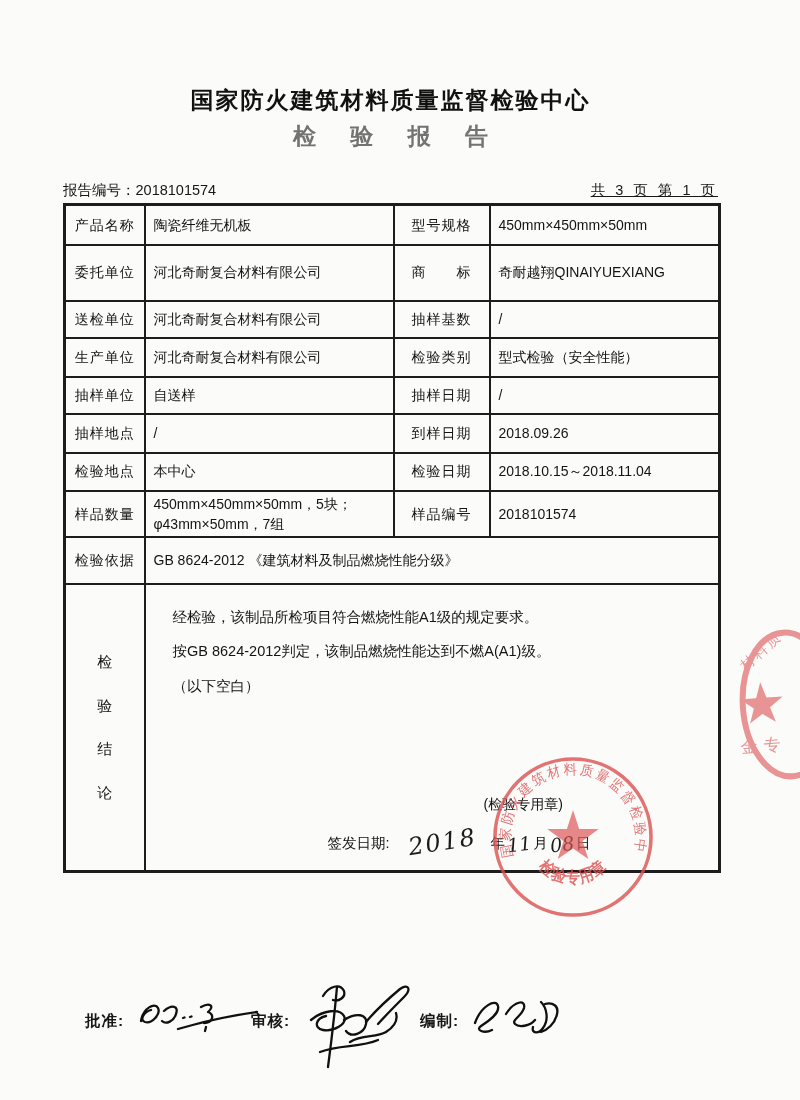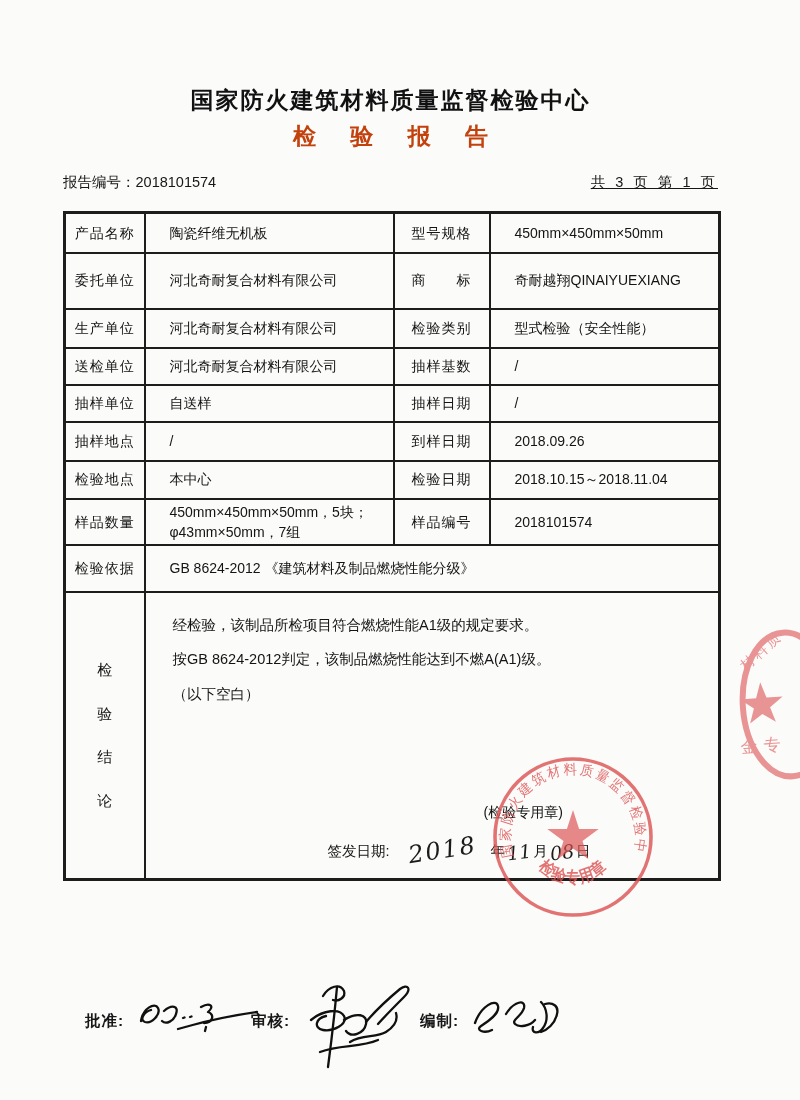--- a/index.html
+++ b/index.html
@@ -5,29 +5,29 @@
   * { margin:0; padding:0; box-sizing:border-box; }
   html,body { width:800px; height:1100px; }
   body {
     position:relative; overflow:hidden;
     background:#fbfbfa; color:#171717;
     font-family:"Liberation Sans","DejaVu Sans",sans-serif;
   }
   .title1 { position:absolute; top:85px; left:63px; width:655px; text-align:center;
             font-size:23px; font-weight:bold; letter-spacing:2px; color:#111; }
   .title2 { position:absolute; top:121px; left:63px; width:655px; text-align:center;
-            font-size:23px; font-weight:bold; letter-spacing:14px; text-indent:14px; color:#c2410c; }
-  .meta   { position:absolute; top:173px; left:63px; width:655px; display:flex;
+            font-size:23px; font-weight:bold; letter-spacing:14px; text-indent:14px; color:#737373; }
+  .meta   { position:absolute; top:181px; left:63px; width:655px; display:flex;
             justify-content:space-between; font-size:14.5px; }
   .meta .right { letter-spacing:3px;text-decoration:underline; }
 
   table.report { position:absolute; left:63px; top:203px; width:655px;
                  border-collapse:collapse; table-layout:fixed;
-                 border:3px solid #1d1d1d;margin-top:8px; }
-  td { border:2px solid #1d1d1d; font-size:14px; padding:2px 24px;
+                 border:3px solid #1d1d1d; }
+  td { border:2px solid #1d1d1d; font-size:14px; padding:2px 8px;
        vertical-align:middle; line-height:1.45; color:#141414; }
   td.lbl { text-align:center; padding:2px 3px; letter-spacing:1px; }
   td.val { text-align:left; }
   td.mono-ish { letter-spacing:0; }
 
   .concl-cell { position:relative; padding:0; }
   .concl-line { position:absolute; left:27px; white-space:nowrap; font-size:14.5px; }
   .vlabel { height:100%; display:flex; flex-direction:column; align-items:center;
             justify-content:center; gap:22px; font-size:15px; letter-spacing:0; }
   .seal-note { position:absolute; left:338px; top:209px; font-size:14px; z-index:3; }
@@ -73,31 +73,31 @@
     <td class="val">陶瓷纤维无机板</td>
     <td class="lbl">型号规格</td>
     <td class="val mono-ish">450mm×450mm×50mm</td>
   </tr>
   <tr style="height:56px">
     <td class="lbl">委托单位</td>
     <td class="val">河北奇耐复合材料有限公司</td>
     <td class="lbl">商　　标</td>
     <td class="val">奇耐越翔QINAIYUEXIANG</td>
   </tr>
+  <tr style="height:37px">
+    <td class="lbl">送检单位</td>
+    <td class="val">河北奇耐复合材料有限公司</td>
+    <td class="lbl">抽样基数</td>
+    <td class="val">/</td>
+  </tr>
   <tr style="height:39px">
     <td class="lbl">生产单位</td>
     <td class="val">河北奇耐复合材料有限公司</td>
     <td class="lbl">检验类别</td>
     <td class="val">型式检验（安全性能）</td>
-  </tr>
-  <tr style="height:37px">
-    <td class="lbl">送检单位</td>
-    <td class="val">河北奇耐复合材料有限公司</td>
-    <td class="lbl">抽样基数</td>
-    <td class="val">/</td>
   </tr>
   <tr style="height:37px">
     <td class="lbl">抽样单位</td>
     <td class="val">自送样</td>
     <td class="lbl">抽样日期</td>
     <td class="val">/</td>
   </tr>
   <tr style="height:39px">
     <td class="lbl">抽样地点</td>
     <td class="val">/</td>

